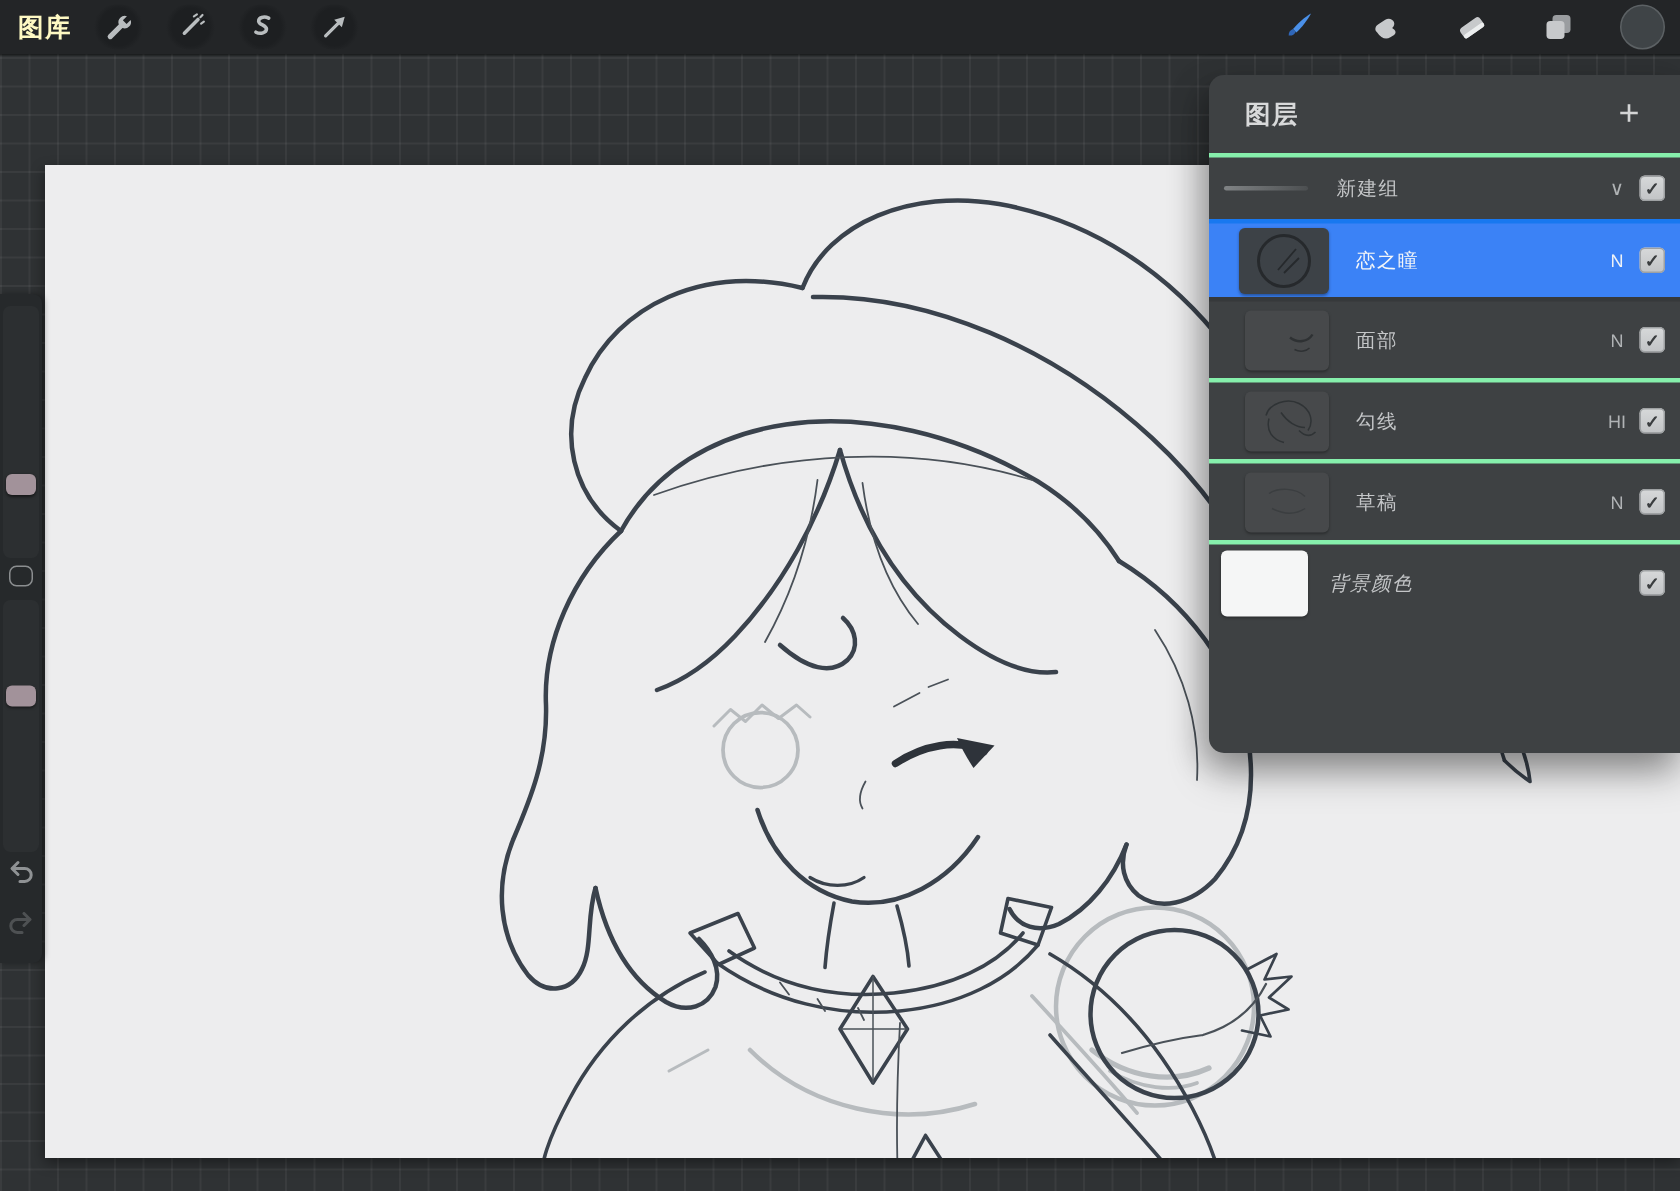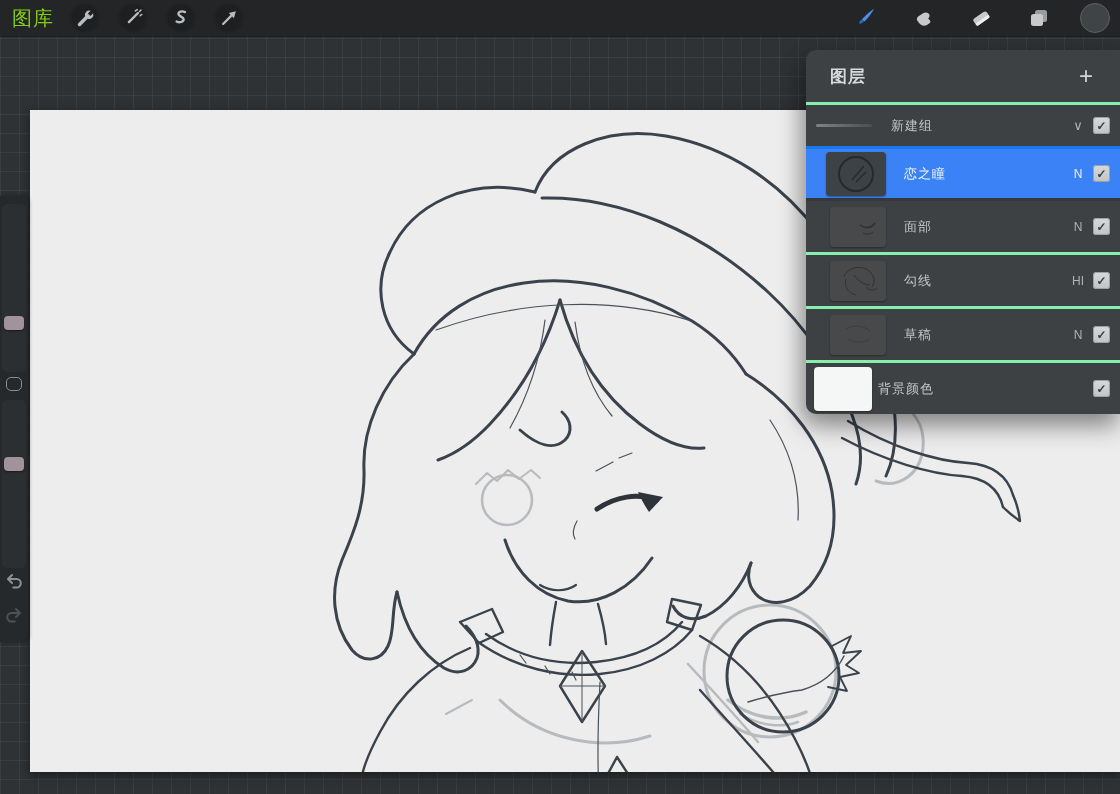--- a/index.html
+++ b/index.html
@@ -10,21 +10,21 @@
            background-image:
              linear-gradient(rgba(255,255,255,.05) 1px, transparent 1px),
              linear-gradient(90deg, rgba(255,255,255,.05) 1px, transparent 1px);
            background-size:19px 19px; }
 
   
   .topbar { position:absolute; left:0; top:0; width:1120px; height:36px;
             background:#232527; display:flex; align-items:center;
             box-shadow:0 1px 0 rgba(0,0,0,.4); z-index:40; }
   .tb-left { display:flex; align-items:center; gap:14px; padding-left:12px; }
-  .gallery { color:#84cc16; font-size:20px; letter-spacing:1px; cursor:default; }
+  .gallery { color:#fef9c3; font-size:17px; letter-spacing:1px; cursor:default;font-weight:bold; }
   .tbtn { width:34px; height:30px; display:flex; align-items:center; justify-content:center;
           border-radius:15px; background:radial-gradient(circle at 50% 50%, #1d1f21 0%, #1d1f21 55%, rgba(29,31,33,0) 72%); }
   .tb-right { margin-left:auto; display:flex; align-items:center; gap:24px; padding-right:10px; }
   .tb-right .tbtn { background:none; }
   .colorbtn { width:30px; height:30px; border-radius:50%; background:#3f4447;
               border:1.5px solid #5c6164; }
 
   
   .canvas { position:absolute; left:30px; top:110px; width:1090px; height:662px;
             background:#ededee; box-shadow:0 3px 9px rgba(0,0,0,.45); z-index:10; }
@@ -40,21 +40,21 @@
   .handle { position:absolute; left:2px; width:20px; height:14px; border-radius:4px;
             background:#a2929a; box-shadow:0 1px 2px rgba(0,0,0,.5); }
   .modbtn { position:absolute; left:6px; top:181px; width:16px; height:14px;
             border:1.6px solid #8b8e90; border-radius:5px; background:transparent; }
   .histbtn { position:absolute; left:3px; width:22px; height:22px; display:flex;
              align-items:center; justify-content:center; }
   .histbtn.undo { top:374px; }
   .histbtn.redo { top:408px; opacity:.38; }
 
   
-  .layers { position:absolute; left:806px; top:50px; width:314px; height:364px;
+  .layers { position:absolute; left:806px; top:50px; width:314px; height:452px;
             background:#3e4143; border-radius:10px 0 0 10px; z-index:30;
             box-shadow:0 12px 26px rgba(0,0,0,.35), -8px 8px 20px rgba(0,0,0,.16);
             overflow:hidden; color:#c3c5c7; }
   .lp-head { height:52px; display:flex; align-items:center; padding:0 20px 0 24px; }
   .lp-title { font-size:17px; font-weight:bold; color:#d8d9da; letter-spacing:1px; }
   .lp-add { margin-left:auto; font-size:24px; font-weight:300; color:#d4d5d6;
             width:28px; text-align:center; cursor:default; }
   .row { display:flex; align-items:center; position:relative;
          border-top:3px solid #86efac; padding-right:10px; }
   .row.group { height:44px; }
@@ -71,21 +71,21 @@
   .badge { margin-left:auto; font-size:12px; color:#b0b3b5; width:26px; text-align:center; }
   .row.selected .badge { color:#eef2f6; }
   .chk { width:17px; height:17px; border-radius:3.5px; margin-left:2px; flex:none;
          background:linear-gradient(#d7d9da,#c1c3c5); color:#3a3d3f;
          font-size:12px; font-weight:bold; display:flex; align-items:center;
          justify-content:center; box-shadow:inset 0 0 0 1px #9ea1a3; }
   .chev { margin-left:auto; font-size:13px; color:#b0b3b5; width:26px; text-align:center; }
   .chev + .chk { margin-left:2px; }
   .row.bg { height:54px; }
   .row.bg .thumb { width:58px; height:44px; margin-left:8px; background:#f5f6f6; }
-  .row.bg .lname { margin-left:6px; }
+  .row.bg .lname { margin-left:14px;font-style:italic; }
 </style>
 </head>
 <body>
 
 <div class="stage">
 
   <div class="canvas">
     <svg width="1090" height="662" viewBox="30 110 1090 662">
       <g fill="none" stroke="#b7bbbe" stroke-linecap="round" stroke-linejoin="round">
         <circle cx="770" cy="671" r="66" stroke-width="3"></circle>

